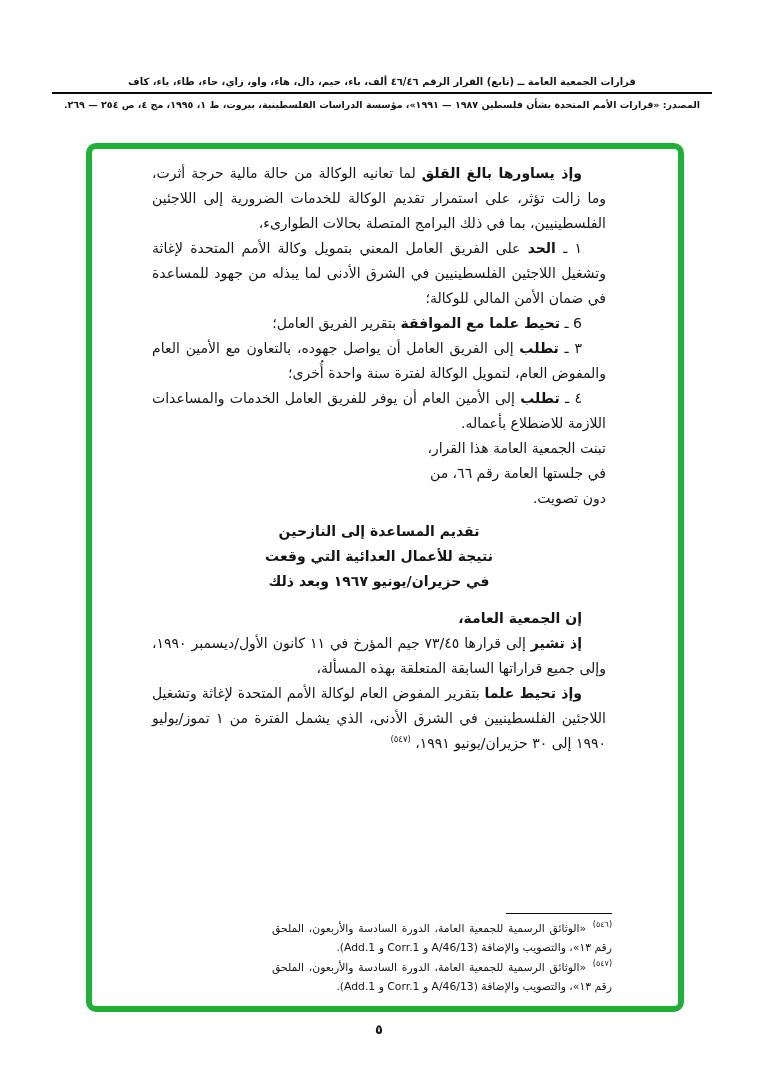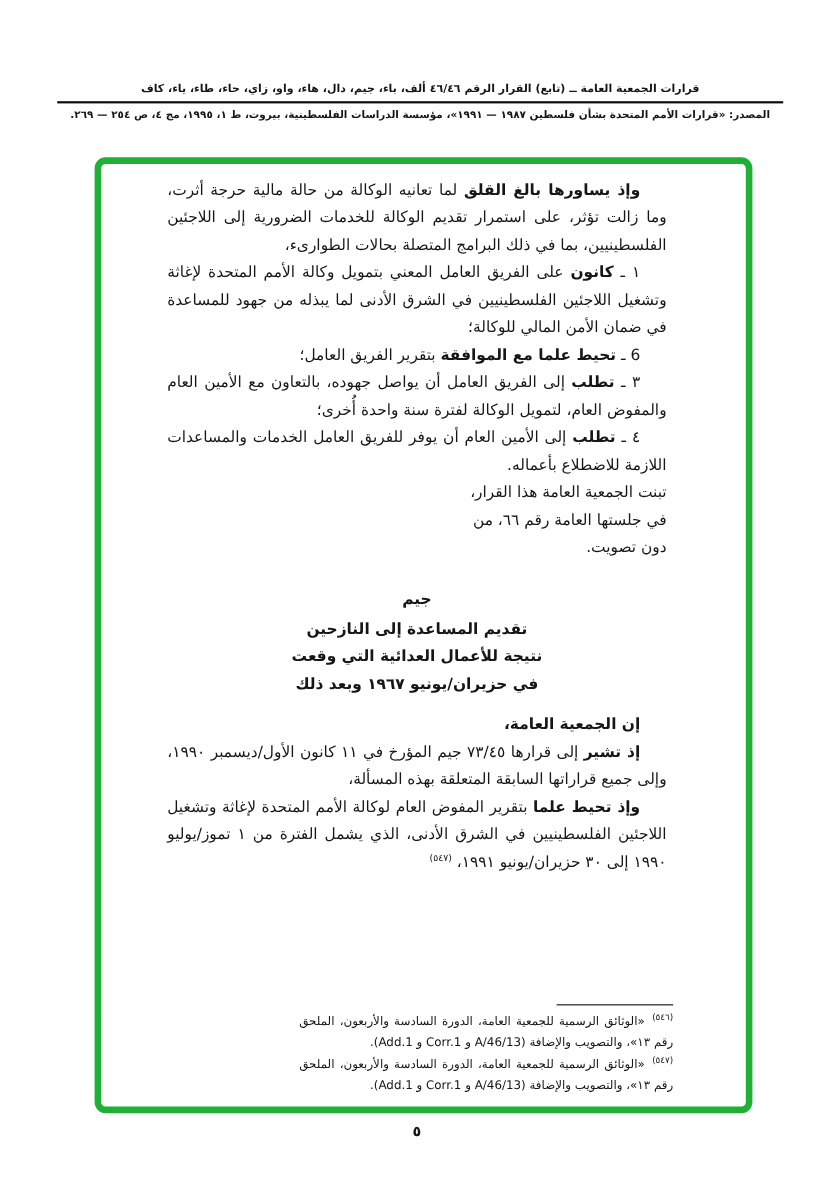--- a/index.html
+++ b/index.html
@@ -83,28 +83,27 @@
 <body style="color: rgb(22, 22, 22);">
 
 <div class="header">
   <div class="header-title">قرارات الجمعية العامة ــ (تابع) القرار الرقم ٤٦/٤٦ ألف، باء، جيم، دال، هاء، واو، زاي، حاء، طاء، ياء، كاف</div>
   <div class="header-source">المصدر: «قرارات الأمم المتحدة بشأن فلسطين ١٩٨٧ — ١٩٩١»، مؤسسة الدراسات الفلسطينية، بيروت، ط ١، ١٩٩٥، مج ٤، ص ٢٥٤ — ٢٦٩.</div>
 </div>
 
 <div class="frame">
   <div class="bodycol">
       <p class="para indent"><b>وإذ يساورها بالغ القلق</b><span> لما تعانيه الوكالة من حالة مالية حرجة أثرت، وما زالت تؤثر، على استمرار تقديم الوكالة للخدمات الضرورية إلى اللاجئين الفلسطينيين، بما في ذلك البرامج المتصلة بحالات الطوارىء،</span></p>
-      <p class="para indent"><span>١ ـ </span><b>كانون</b><span> على الفريق العامل المعني بتمويل وكالة الأمم المتحدة لإغاثة وتشغيل اللاجئين الفلسطينيين في الشرق الأدنى لما يبذله من جهود للمساعدة في ضمان الأمن المالي للوكالة؛</span></p>
+      <p class="para indent"><span>١ ـ </span><b>الحد</b><span> على الفريق العامل المعني بتمويل وكالة الأمم المتحدة لإغاثة وتشغيل اللاجئين الفلسطينيين في الشرق الأدنى لما يبذله من جهود للمساعدة في ضمان الأمن المالي للوكالة؛</span></p>
       <p class="para indent"><span>6 ـ </span><b>تحيط علما مع الموافقة</b><span> بتقرير الفريق العامل؛</span></p>
       <p class="para indent"><span>٣ ـ </span><b>تطلب</b><span> إلى الفريق العامل أن يواصل جهوده، بالتعاون مع الأمين العام والمفوض العام، لتمويل الوكالة لفترة سنة واحدة أُخرى؛</span></p>
       <p class="para indent"><span>٤ ـ </span><b>تطلب</b><span> إلى الأمين العام أن يوفر للفريق العامل الخدمات والمساعدات اللازمة للاضطلاع بأعماله.</span></p>
       <p class="para adopt"><span>تبنت الجمعية العامة هذا القرار،</span></p>
       <p class="para adopt"><span>في جلستها العامة رقم ٦٦، من</span></p>
       <p class="para adopt adopt-last"><span>دون تصويت.</span></p>
-      <p class="para section"><b>جيم</b></p>
       <p class="para subtitle"><b>تقديم المساعدة إلى النازحين</b></p>
       <p class="para subtitle"><b>نتيجة للأعمال العدائية التي وقعت</b></p>
       <p class="para subtitle subtitle-last"><b>في حزيران/يونيو ١٩٦٧ وبعد ذلك</b></p>
       <p class="para indent"><b>إن الجمعية العامة،</b></p>
       <p class="para indent"><b>إذ تشير</b><span> إلى قرارها ٤٥‏/‏٧٣ جيم المؤرخ في ١١ كانون الأول/ديسمبر ١٩٩٠، وإلى جميع قراراتها السابقة المتعلقة بهذه المسألة،</span></p>
       <p class="para indent"><b>وإذ تحيط علما</b><span> بتقرير المفوض العام لوكالة الأمم المتحدة لإغاثة وتشغيل اللاجئين الفلسطينيين في الشرق الأدنى، الذي يشمل الفترة من ١ تموز/يوليو ١٩٩٠ إلى ٣٠ حزيران/يونيو ١٩٩١، </span><sup>(٥٤٧)</sup></p>
     </div>
   <div class="spacer"></div>
   <div class="footnotes">
     <div class="fn-rule"></div>

